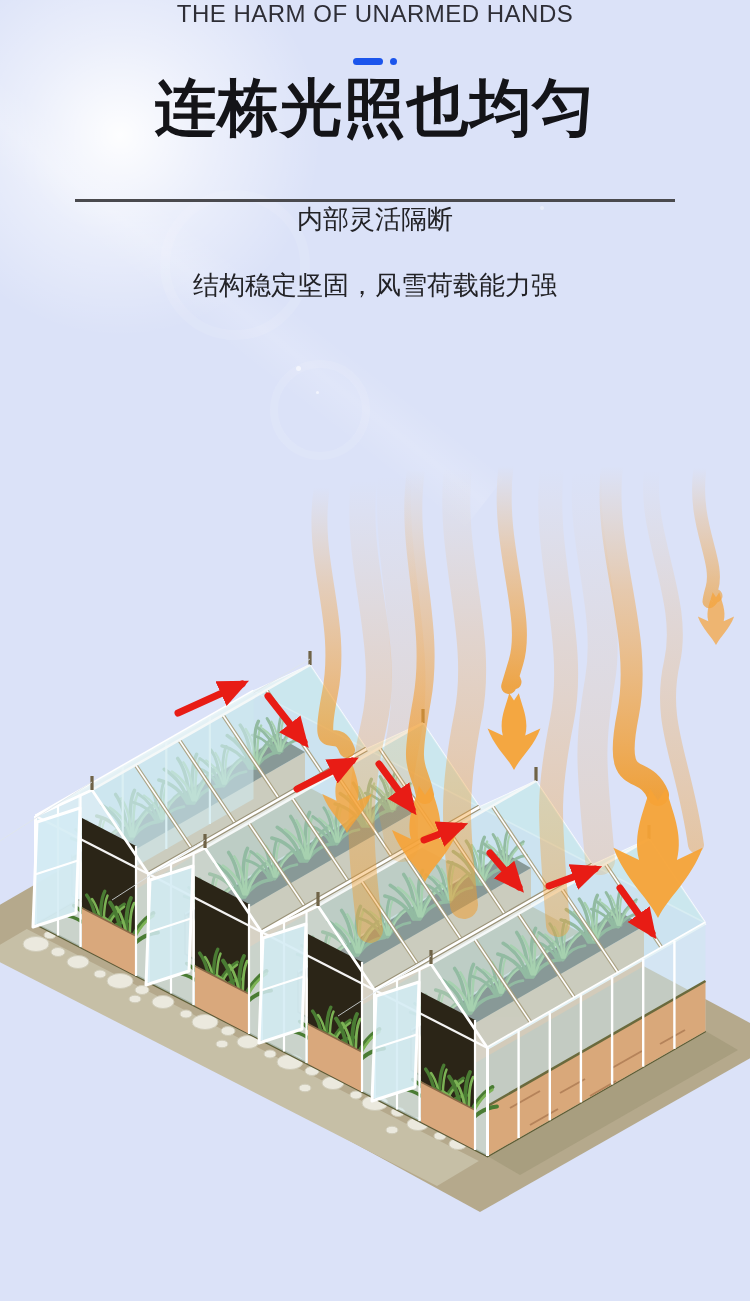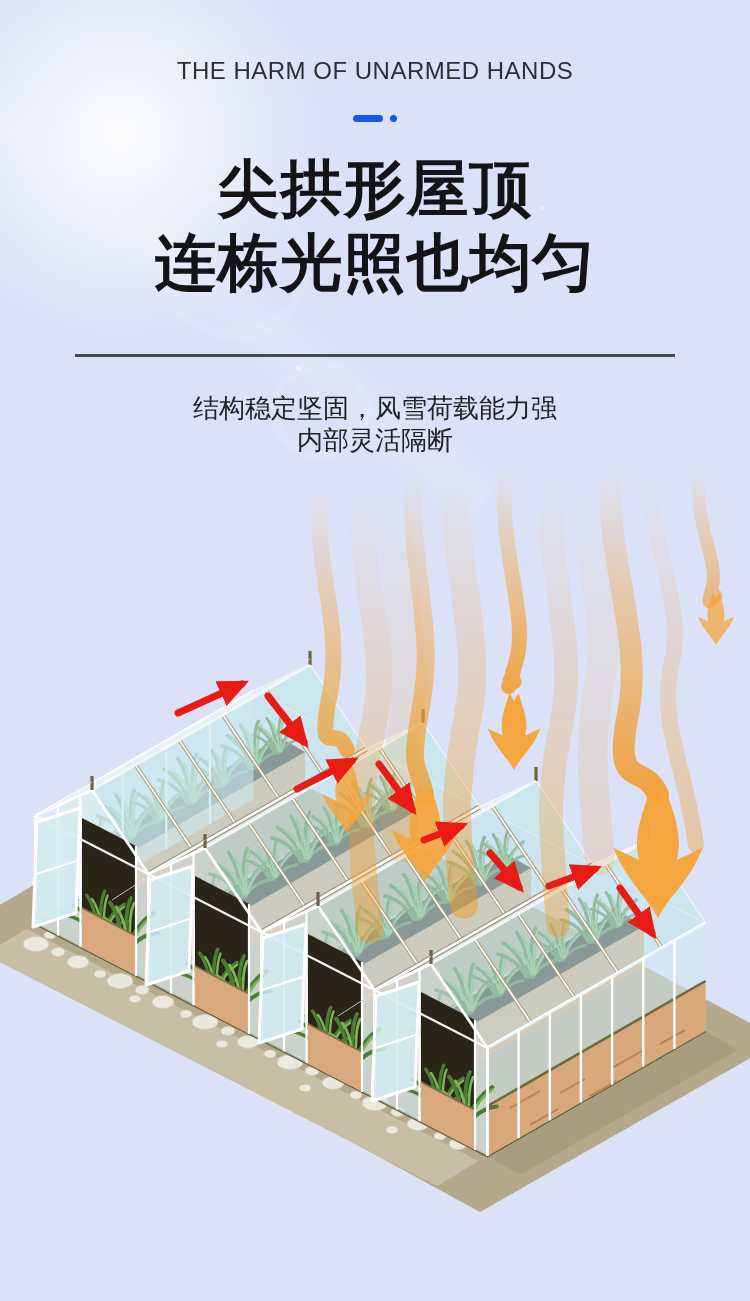--- a/index.html
+++ b/index.html
@@ -19,21 +19,21 @@
     transform:rotate(38deg);transform-origin:0 0;
   }
   .glow-ring1{left:160px;top:190px;width:130px;height:130px;border-radius:50%;
     border:10px solid rgba(255,255,255,.10);}
   .glow-ring2{left:270px;top:360px;width:84px;height:84px;border-radius:50%;
     border:8px solid rgba(255,255,255,.10);}
   .sparkle{position:absolute;border-radius:50%;background:#fff;opacity:.6;}
 
   .header{position:relative;z-index:2;text-align:center;}
   .eyebrow{
-    padding-top:57px;font-size:24px;letter-spacing:.5px;font-weight:500;
+    font-size:24px;letter-spacing:.5px;font-weight:500;
     color:#2e2e36;
   }
   .bluebreak{margin-top:29px;height:8px;display:flex;align-items:center;justify-content:center;gap:7px;}
   .bluebreak .dash{width:30px;height:7px;border-radius:4px;background:#1b55ec;}
   .bluebreak .dot{width:7px;height:7px;border-radius:50%;background:#1b55ec;}
   .h1{
     font-size:62px;line-height:1;font-weight:900;color:#141418;
     letter-spacing:1px;
   }
   .h1.l1{margin-top:36px;}
@@ -55,25 +55,24 @@
 <div class="sparkle" style="left:296px;top:366px;width:5px;height:5px;"></div>
 <div class="sparkle" style="left:316px;top:391px;width:3px;height:3px;"></div>
 <div class="sparkle" style="left:540px;top:206px;width:4px;height:4px;opacity:.4;"></div>
 
 <div class="header">
   <div class="eyebrow">THE HARM OF UNARMED HANDS</div>
   <div class="bluebreak">
     <span class="dash"></span>
     <span class="dot"></span>
   </div>
-  <div class="h1 l1">尖拱形屋顶</div>
   <div class="h1 l2">连栋光照也均匀</div>
   <div class="rule"></div>
+  <div class="sub s2">内部灵活隔断</div>
   <div class="sub s1">结构稳定坚固，风雪荷载能力强</div>
-  <div class="sub s2">内部灵活隔断</div>
 </div>
 
 <svg class="art" viewBox="0 0 750 1301">
   <defs>
     <linearGradient id="flameFade" x1="0" y1="0" x2="0" y2="1">
       <stop offset="0" stop-color="#f6b050" stop-opacity="0"></stop>
       <stop offset="0.38" stop-color="#f5a440" stop-opacity="0.45"></stop>
       <stop offset="1" stop-color="#f19a28" stop-opacity="1"></stop>
     </linearGradient>
     <marker id="rah" viewBox="0 0 10 10" refX="7.5" refY="5" markerWidth="4.4" markerHeight="4.4" orient="auto">

